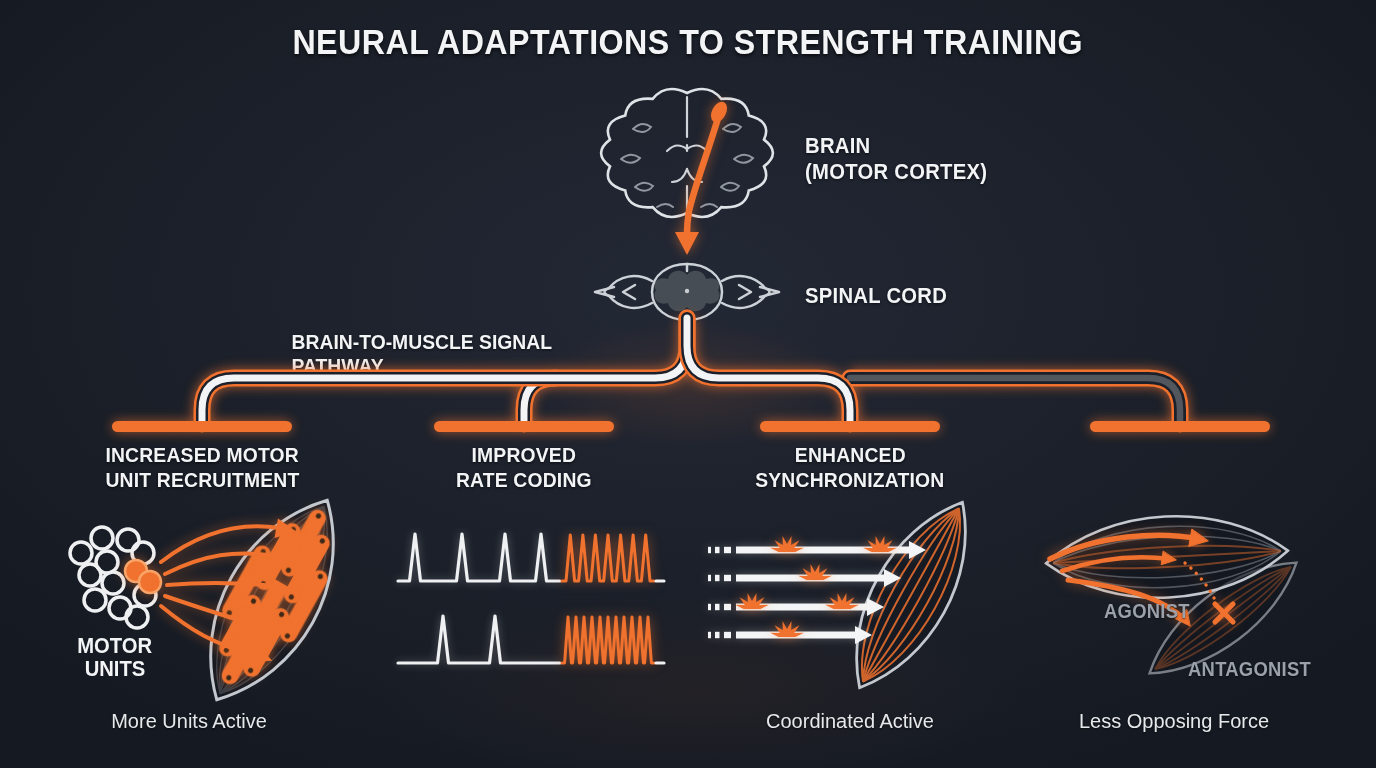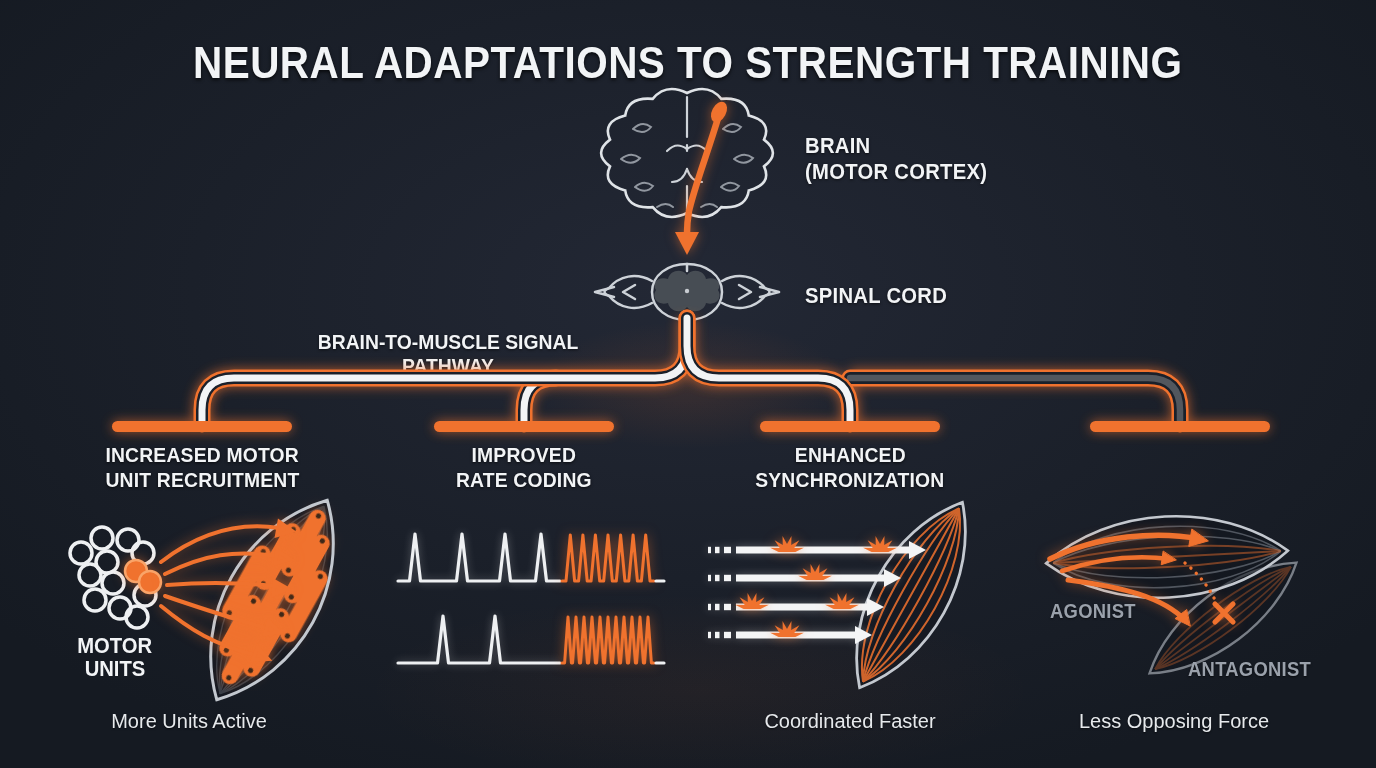--- a/index.html
+++ b/index.html
@@ -2,25 +2,25 @@
 <html><head>
 <meta charset="utf-8">
 <style>
   html,body{margin:0;padding:0;background:#10141b;}
   #stage{position:relative;width:1376px;height:768px;overflow:hidden;
          background:radial-gradient(ellipse 900px 520px at 50% 38%, #232835 0%, #1b202a 55%, #151a22 100%);
          font-family:"Liberation Sans", sans-serif;color:#f2f4f6;}
   .abs{position:absolute;}
   .cond{display:inline-block;transform:scaleX(.92);transform-origin:center;}
   .condL{display:inline-block;transform:scaleX(.92);transform-origin:left center;}
-  #title{left:0;top:22px;width:100%;text-align:center;font-size:44px;font-weight:bold;
-         letter-spacing:.5px;text-shadow:0 2px 4px rgba(0,0,0,.7);margin-top:16px;}
+  #title{left:0;top:22px;width:100%;text-align:center;font-size:35px;font-weight:bold;
+         letter-spacing:.5px;text-shadow:0 2px 4px rgba(0,0,0,.7);}
   .node-label{font-size:22px;font-weight:bold;letter-spacing:.3px;line-height:26px;
               text-shadow:0 1px 3px rgba(0,0,0,.6);text-decoration:underline;}
-  #pathway-label{left:278px;top:330px;width:340px;text-align:center;font-size:21px;font-weight:bold;
+  #pathway-label{left:278px;top:330px;width:340px;font-size:21px;font-weight:bold;
                  text-shadow:0 1px 3px rgba(0,0,0,.6);}
   .col-heading{top:443px;width:320px;text-align:center;font-size:21px;font-weight:bold;
                line-height:24.5px;letter-spacing:.2px;text-shadow:0 1px 3px rgba(0,0,0,.7);}
   .col-caption{top:710px;width:320px;text-align:center;font-size:20px;font-weight:normal;
                color:#e6e9ec;text-shadow:0 1px 2px rgba(0,0,0,.6);}
   .muscle-side-label{font-size:20px;font-weight:bold;color:#9aa1ab;letter-spacing:.3px;
                      text-shadow:0 1px 2px rgba(0,0,0,.6);}
   #motor-units-label{left:60px;top:634px;width:110px;text-align:center;font-size:22px;
                      font-weight:bold;line-height:23px;text-decoration:underline;}
   .oglow{filter:drop-shadow(0 0 6px rgba(240,114,46,.55));}
@@ -306,21 +306,21 @@
         <path d="M34,76 C75,62 110,60 142,64" stroke-width="4.5"></path>
         <polygon points="148,65 133.20100379916636,69.70617800850243 135.07149027606965,56.39697516461573" fill="#f0722e"></polygon>
         <path d="M40,85 C95,92 135,102 158,126" stroke-width="5"></path>
         <polygon points="162,131 147.09140044414673,123.6126013182439 158.43875529608354,114.74707607355442" fill="#f0722e"></polygon>
         <path d="M157,68 C172,80 182,94 188,107" stroke-width="3.4" stroke-dasharray="0.1 7.5"></path>
       </g>
       <g class="oglow" stroke="#f0722e" stroke-width="5.2" stroke-linecap="round">
         <path d="M187,109 L205,127 M205,109 L187,127"></path>
       </g>
     </svg>
-  <div class="abs muscle-side-label" style="left:1050px;top:600px;">
+  <div class="abs muscle-side-label" style="left:1104px;top:600px;">
     <span class="condL">AGONIST</span></div>
   <div class="abs muscle-side-label" style="left:1188px;top:658px;">
     <span class="condL">ANTAGONIST</span></div>
 
   <div class="abs col-caption" style="left:29px;">More Units Active</div>
-  <div class="abs col-caption" style="left:690px;">Coordinated Faster</div>
+  <div class="abs col-caption" style="left:690px;">Coordinated Active</div>
   <div class="abs col-caption" style="left:1014px;">Less Opposing Force</div>
 </div>
 
 </body></html>

